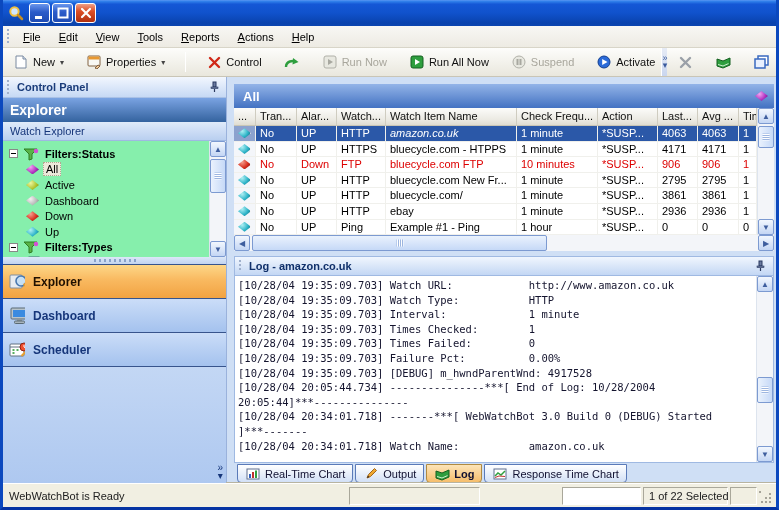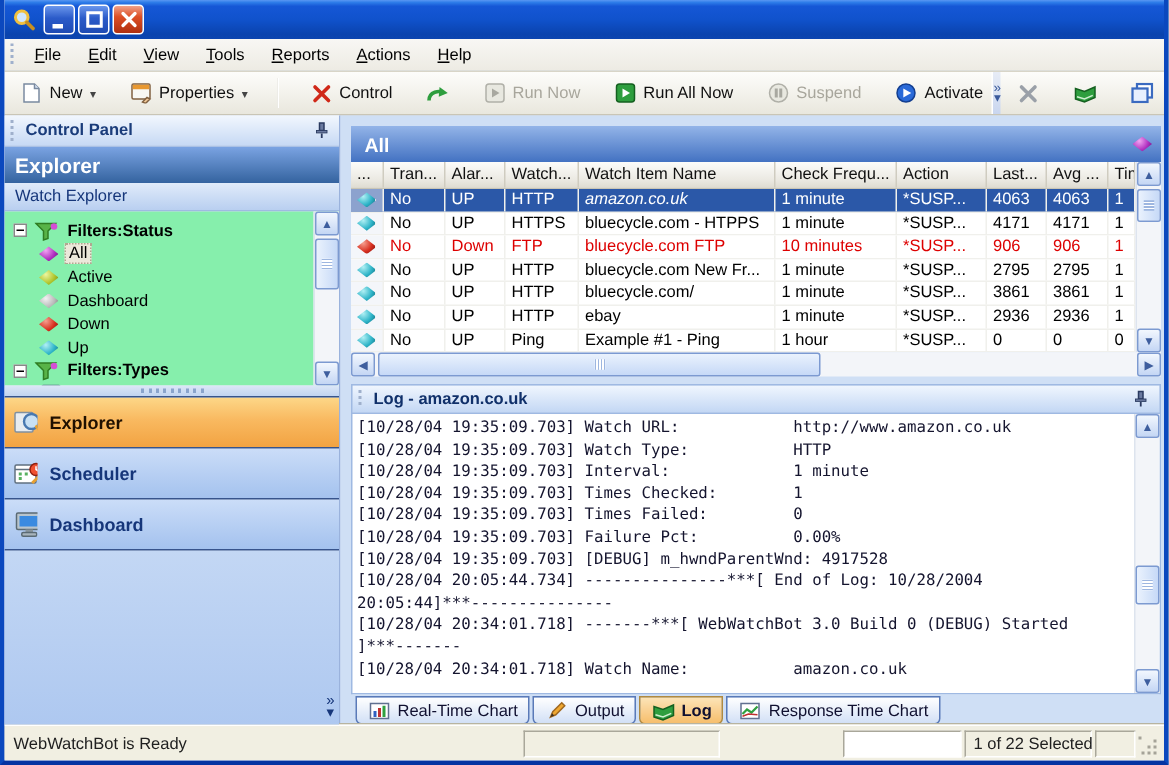--- a/index.html
+++ b/index.html
@@ -429,40 +429,40 @@
                 <rect x="1" y="2" width="12" height="13" rx="1" fill="#E8ECF0" stroke="#8090A0"></rect>
                 <circle cx="12" cy="8" r="5" fill="#C8E0F4" stroke="#4878B0" stroke-width="1.6"></circle>
                 <line x1="15.5" y1="11.5" x2="19" y2="15" stroke="#E8A030" stroke-width="2.5" stroke-linecap="round"></line>
               </svg>
             </span>
             <span>Explorer</span>
           </div>
           <div class="nav-btn">
             <span class="icn">
               <svg width="21" height="18">
+                <rect x="2" y="1" width="16" height="11" rx="1" fill="#B8C4CC" stroke="#5A6A74"></rect>
+                <rect x="4" y="3" width="12" height="7" fill="#3A8AE0"></rect>
+                <rect x="8" y="12" width="5" height="2" fill="#8A969E"></rect>
+                <rect x="5.5" y="14" width="10" height="2.5" rx="1" fill="#A8B4BC" stroke="#5A6A74"></rect>
+              </svg>
+            </span>
+            <span>Dashboard</span>
+          </div>
+          <div class="nav-btn">
+            <span class="icn">
+              <svg width="21" height="18">
                 <rect x="1" y="3" width="14" height="12" rx="1" fill="#fff" stroke="#607080"></rect>
                 <path d="M1 6 h14" stroke="#607080"></path>
                 <path d="M3.5 8h2v2h-2z M7.5 8h2v2h-2z M3.5 11h2v2h-2z" fill="#58B060"></path>
                 <circle cx="15" cy="6" r="4" fill="#F05030" stroke="#902010"></circle>
                 <path d="M15 3.8 v2.2 l1.6 1" stroke="#fff" fill="none"></path>
                 <path d="M12.5 15 l5.5-5.5" stroke="#E8A030" stroke-width="2"></path>
               </svg>
             </span>
             <span>Scheduler</span>
-          </div>
-          <div class="nav-btn">
-            <span class="icn">
-              <svg width="21" height="18">
-                <rect x="2" y="1" width="16" height="11" rx="1" fill="#B8C4CC" stroke="#5A6A74"></rect>
-                <rect x="4" y="3" width="12" height="7" fill="#3A8AE0"></rect>
-                <rect x="8" y="12" width="5" height="2" fill="#8A969E"></rect>
-                <rect x="5.5" y="14" width="10" height="2.5" rx="1" fill="#A8B4BC" stroke="#5A6A74"></rect>
-              </svg>
-            </span>
-            <span>Dashboard</span>
           </div>
         </div>
       <div class="nav-filler">
         <span class="chev2">»<br>▾</span>
       </div>
     </div>
 
     <div class="vsplit"></div>
 
     <div class="main">

